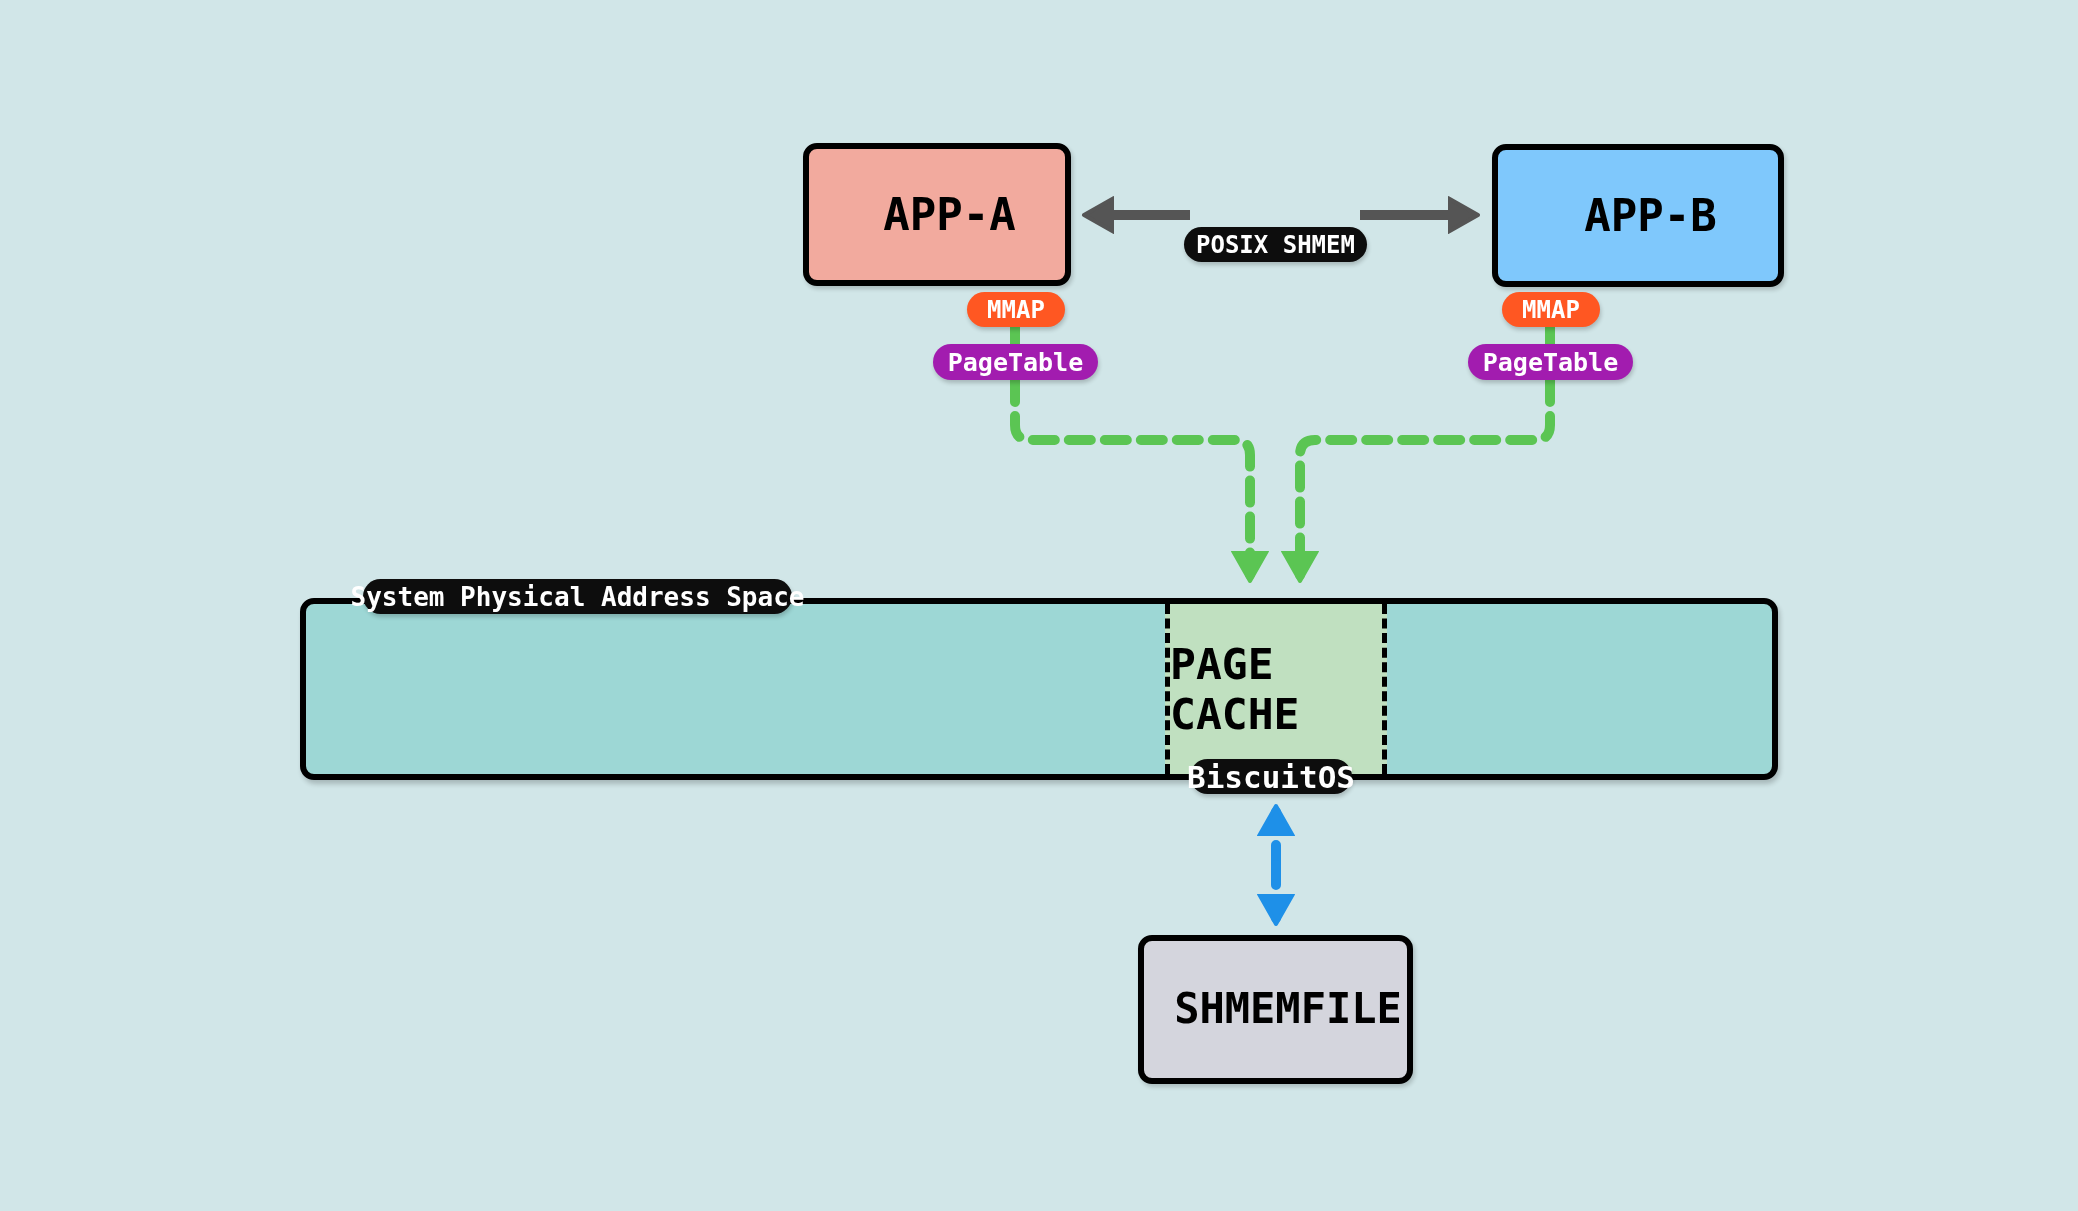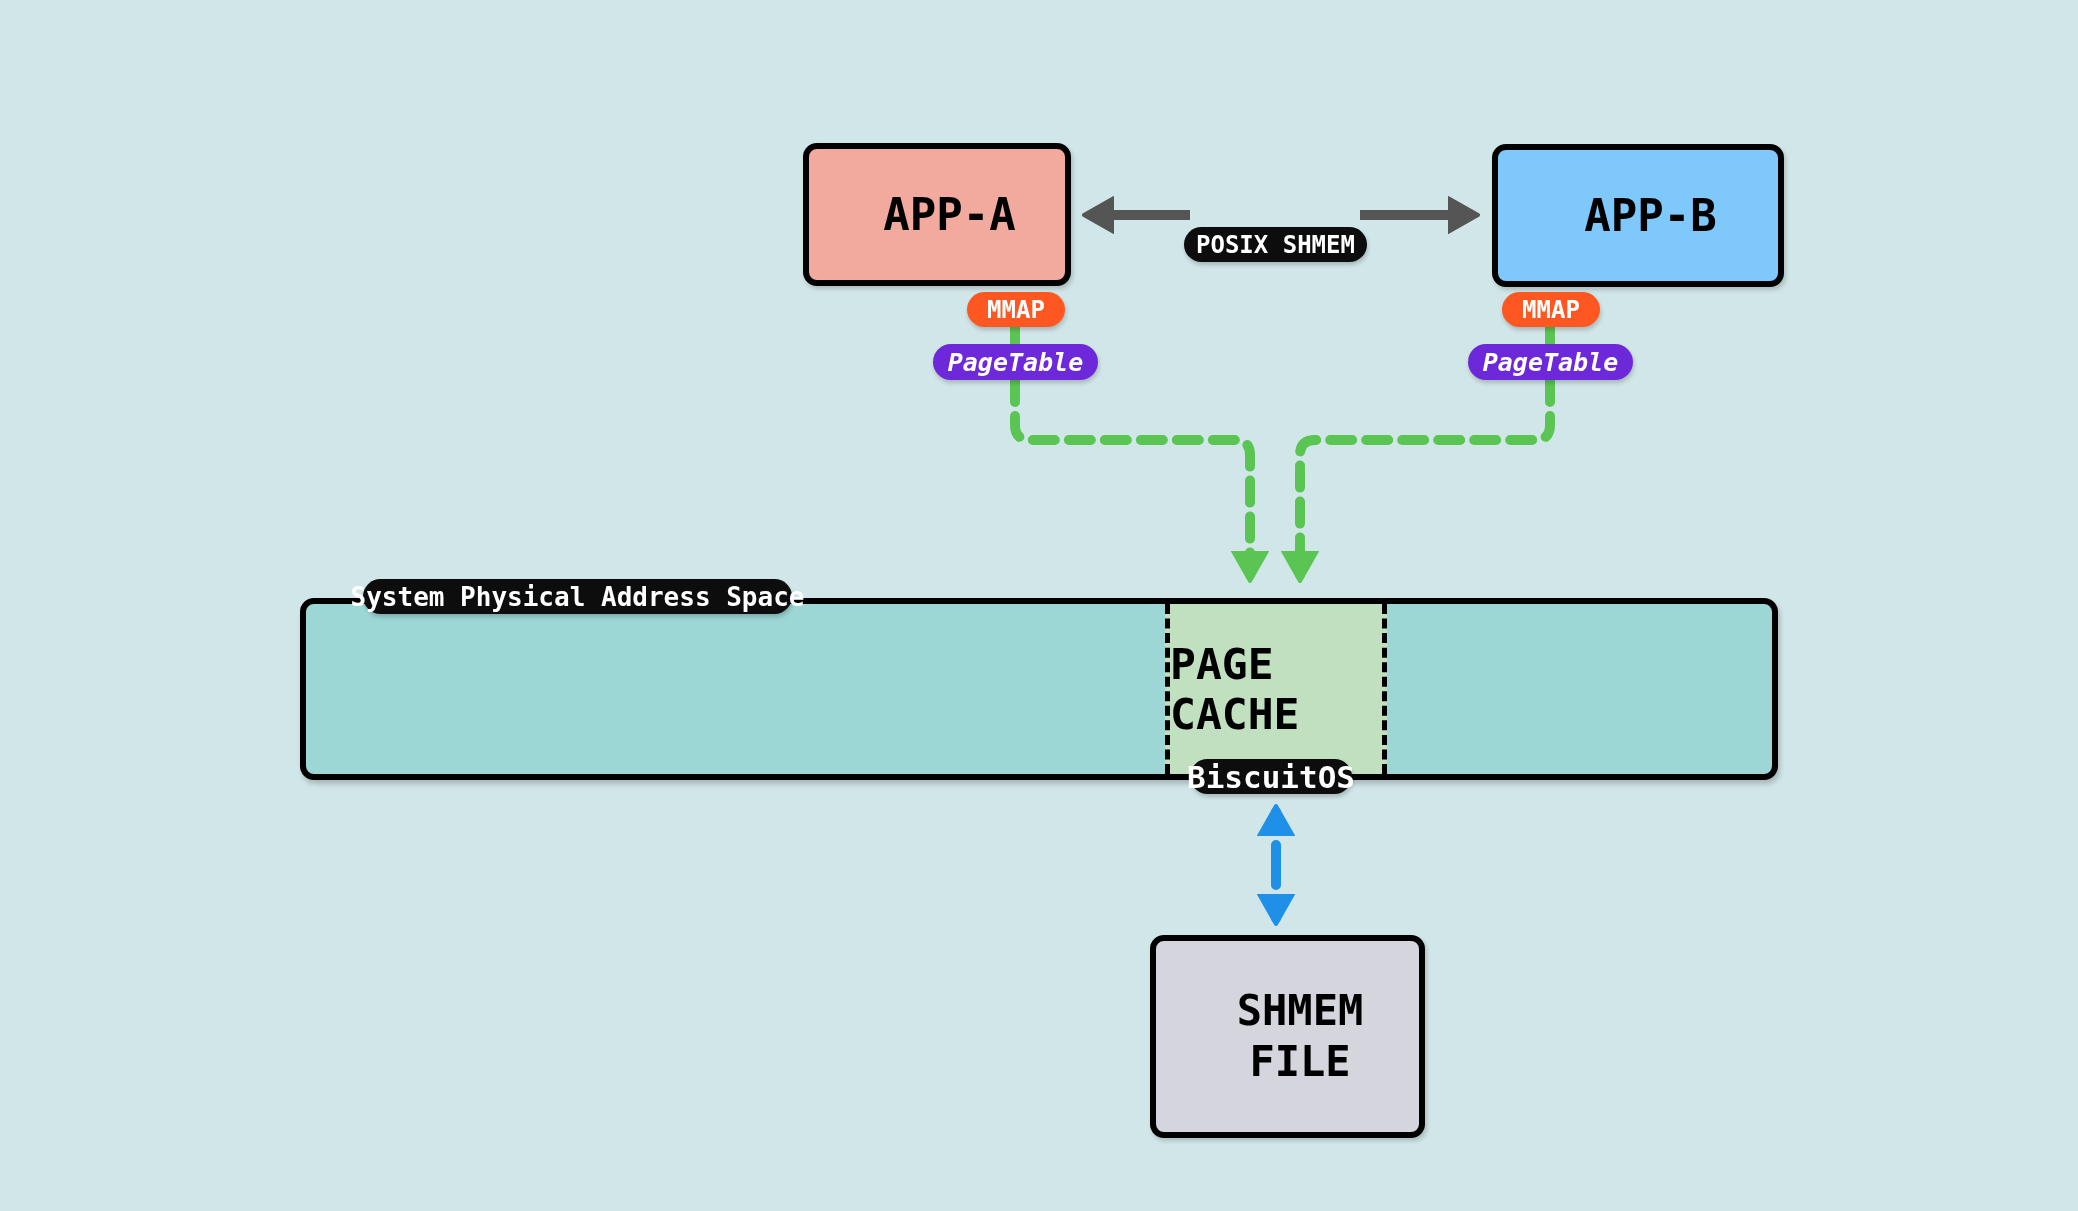--- a/index.html
+++ b/index.html
@@ -6,28 +6,28 @@
   body { width: 2078px; height: 1211px; background: #d1e6e8; position: relative; overflow: hidden;
          font-family: "DejaVu Sans Mono", "Liberation Mono", monospace; }
   .box { position: absolute; box-sizing: border-box; border: 6px solid #000; border-radius: 14px;
          display: flex; align-items: center; justify-content: center; text-align: center;
          font-weight: bold; color: #000; box-shadow: 2px 3px 4px rgba(0,0,0,0.18); padding-left: 25px; }
   .pill { position: absolute; box-sizing: border-box; border-radius: 20px; display: flex;
           align-items: center; justify-content: center; font-weight: bold; white-space: nowrap;
           box-shadow: 1px 3px 4px rgba(0,0,0,0.2); }
   .pill.dark { background: #0d0d0d; color: #fff; }
   .pill.orange { background: #ff5722; color: #fff; }
-  .pill.green { background: #6d28d9; color: #fff; font-style: italic; }
+  .pill.green { background: #a21caf; color: #fff; }
   #app-a { left: 803px; top: 143px; width: 268px; height: 143px; background: #f2aa9e; font-size: 44px; }
   #app-b { left: 1492px; top: 144px; width: 292px; height: 143px; background: #7fc8fc; font-size: 44px; }
   #phys { left: 300px; top: 598px; width: 1478px; height: 182px; background: #9dd7d5; box-shadow: 2px 4px 5px rgba(0,0,0,0.2); }
   #pagecache { position: absolute; left: 1165px; top: 604px; width: 222px; height: 170px; background: #c0e0c0;
                border-left: 5px dashed #000; border-right: 5px dashed #000; box-sizing: border-box;
                display: flex; align-items: center; justify-content: center; font-weight: bold; font-size: 43px; color: #000; }
-  #shmem { left: 1138px; top: 935px; width: 275px; height: 203px; background: #d4d5dd; font-size: 42px; line-height: 1.2; flex-direction: column; margin-left: 12px; }
+  #shmem { left: 1138px; top: 935px; width: 275px; height: 149px; background: #d4d5dd; font-size: 42px; line-height: 1.2; flex-direction: row; }
   svg.overlay { position: absolute; left: 0; top: 0; }
 </style>
 </head>
 <body>
 
 <svg class="overlay" width="2078" height="1211">
   <defs>
     <marker id="gray-head" markerWidth="4" markerHeight="4" refX="2.4" refY="2" orient="auto" markerUnits="strokeWidth">
       <path d="M0,0.3 L3,2 L0,3.7 Z" fill="#555" stroke="#555" stroke-width="0.4" stroke-linejoin="round"></path>
     </marker>

